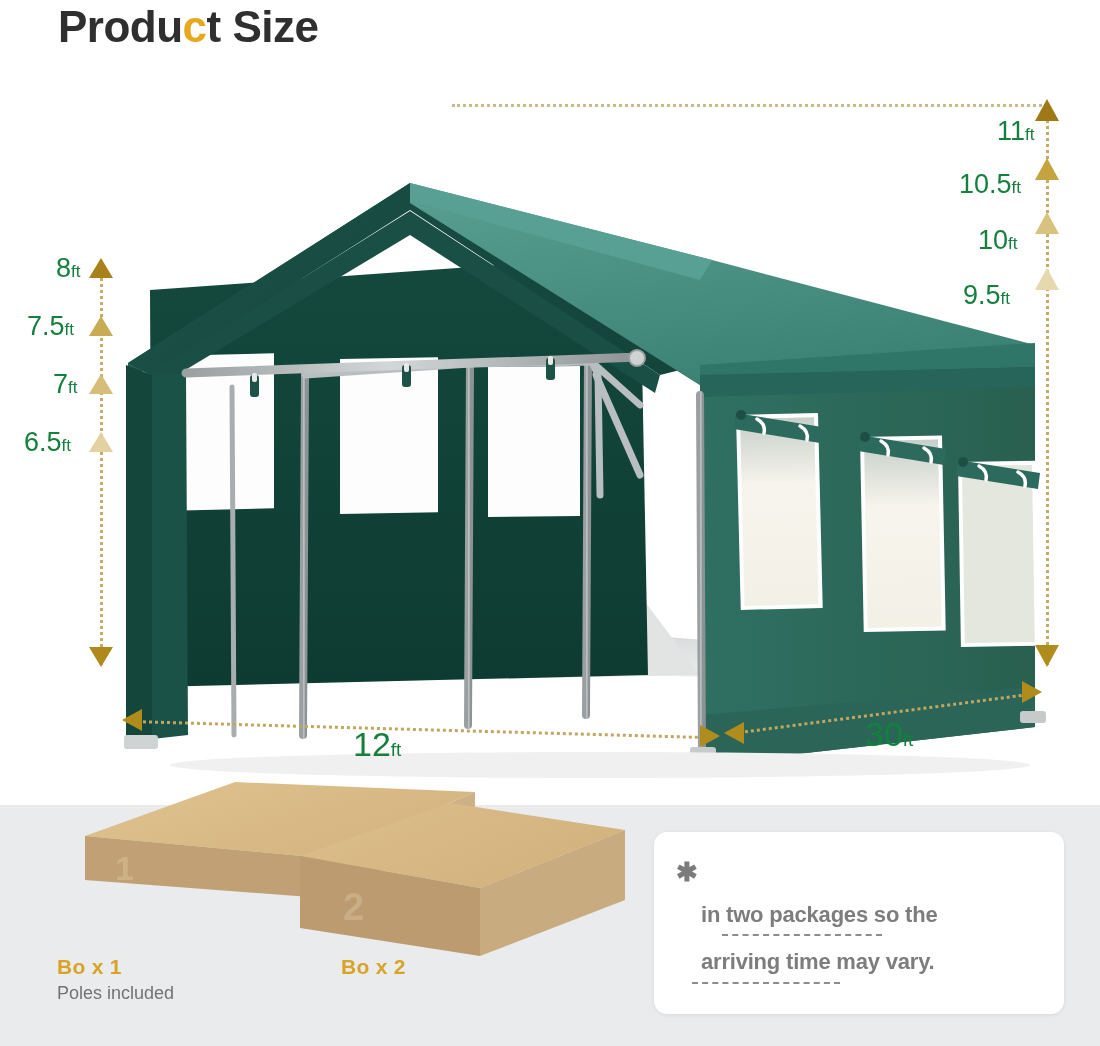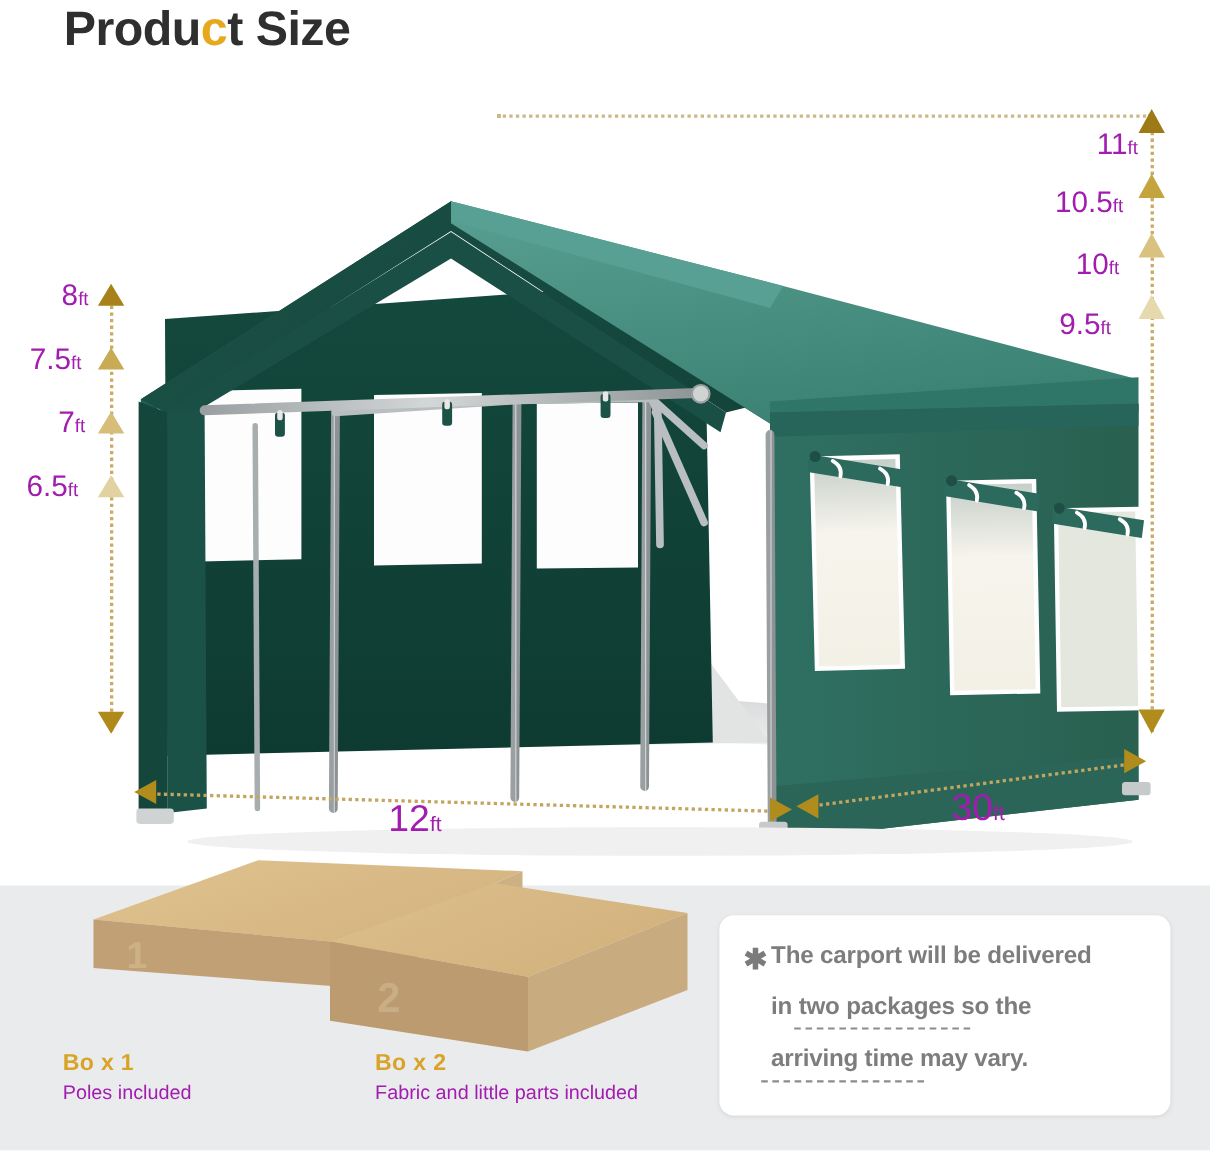--- a/index.html
+++ b/index.html
@@ -52,21 +52,21 @@
   .arrow-left {
     border-top: 11px solid transparent;
     border-bottom: 11px solid transparent;
   }
   .arrow-right {
     border-top: 11px solid transparent;
     border-bottom: 11px solid transparent;
   }
   .dim-label {
     position: absolute;
-    color: #a21caf;
+    color: #15803d;
     white-space: nowrap;
     font-weight: 500;
   }
   .dim-label .num { font-size: 27px; }
   .dim-label .unit { font-size: 17px; }
   .dim-label.big .num { font-size: 34px; }
   .dim-label.big .unit { font-size: 19px; }
 
   
   #lower-panel {
@@ -82,21 +82,21 @@
   }
   .box-caption .title {
     display: block;
     font-size: 21px; font-weight: bold;
     color: #d9a328;
     letter-spacing: 0.3px;
   }
   .box-caption .sub {
     display: block;
     font-size: 18px;
-    color: #a21caf;
+    color: #737373;
     margin-top: 4px;
   }
 
   #note-card {
     position: absolute;
     left: 654px; top: 27px;
     width: 410px; height: 182px;
     background: #ffffff;
     border-radius: 13px;
     box-shadow: 0 1px 4px rgba(0,0,0,0.08);
@@ -348,24 +348,22 @@
     <polygon points="425,118 570,60 570,130 425,186" fill="#c9ab80"></polygon>
     <text x="288" y="150" font-family="Liberation Sans, sans-serif" font-size="38" font-weight="bold" fill="#c8ad85">2</text>
   </svg>
 
   <div class="box-caption" style="left:57px; top:150px;">
     <span class="title">Bo x 1</span>
     <span class="sub">Poles included</span>
   </div>
   <div class="box-caption" style="left:305px; top:150px;margin-left:36px;">
     <span class="title">Bo x 2</span>
-    <span class="sub">Fabric and little parts included</span>
   </div>
 
   <div id="note-card">
     <span id="note-bullet">✱</span>
-    <div class="note-line" id="note-line-1">The carport will be delivered</div>
     <div class="note-line" id="note-line-2">in two packages so the</div>
     <div class="note-dash" style="left:68px; top:102px; width:160px;"></div>
     <div class="note-line" id="note-line-3">arriving time may vary.</div>
     <div class="note-dash" style="left:38px; top:150px; width:148px;"></div>
   </div>
 </div>
 
 </body></html>

